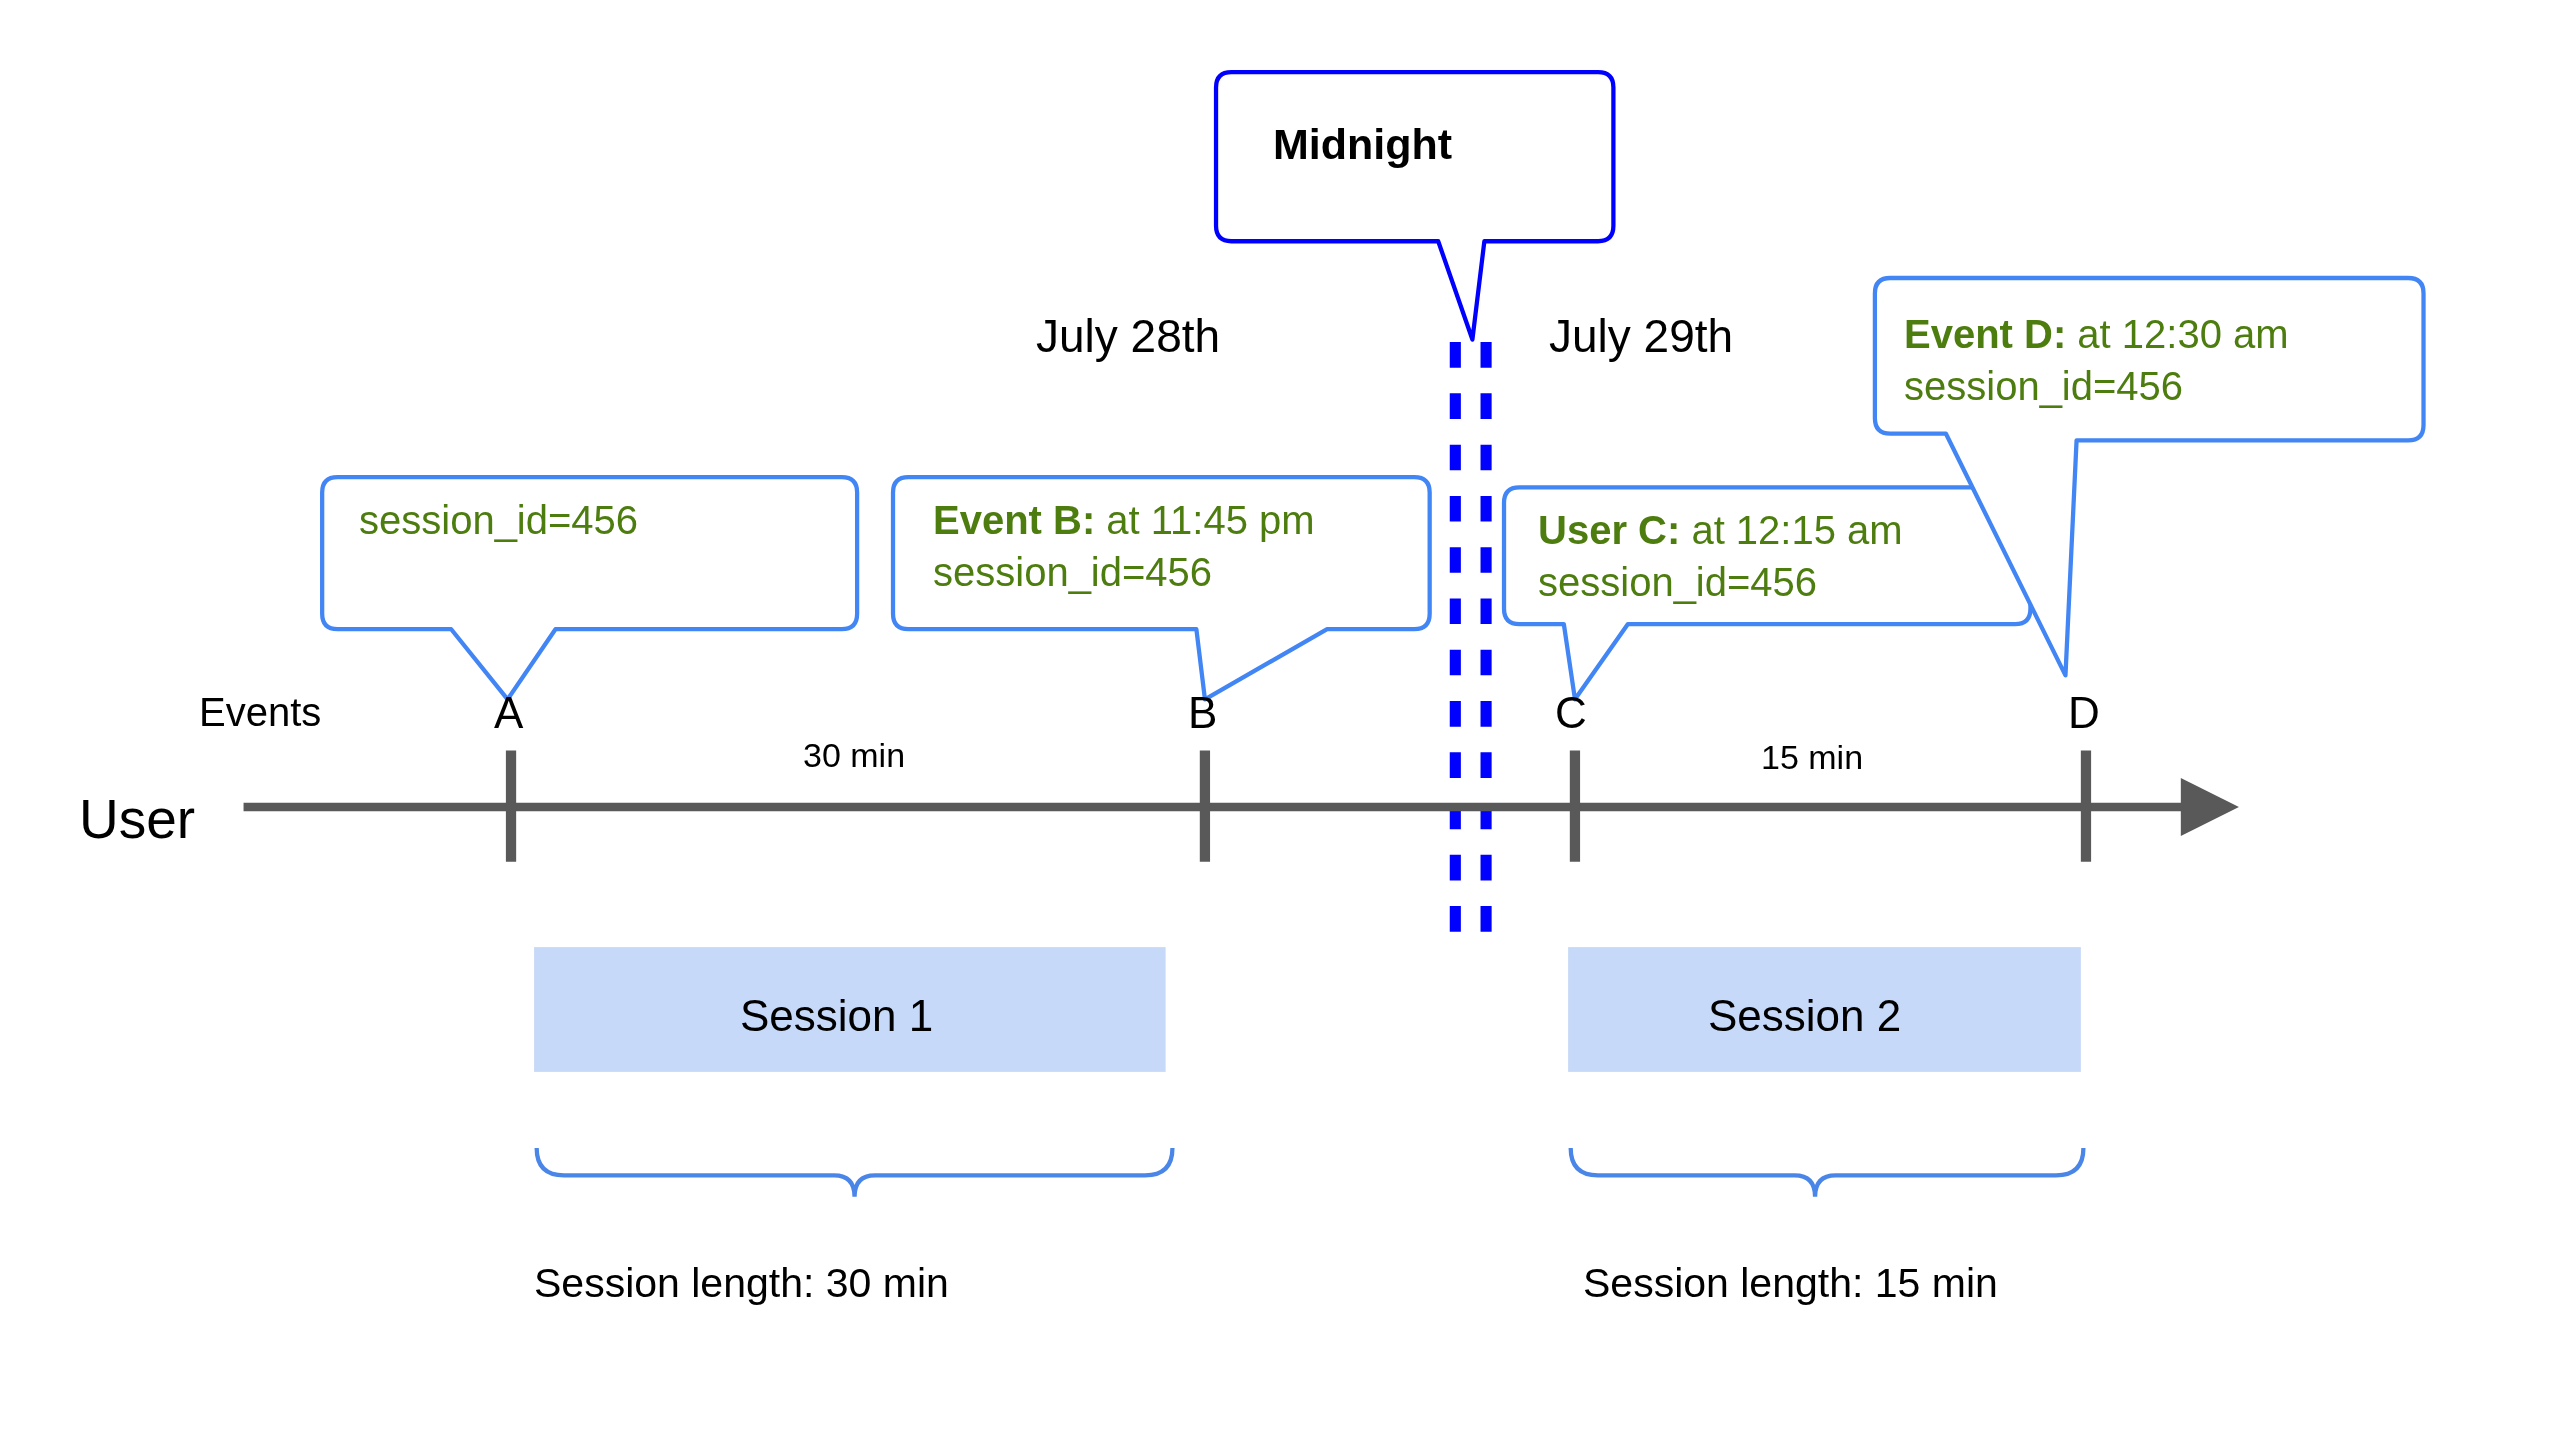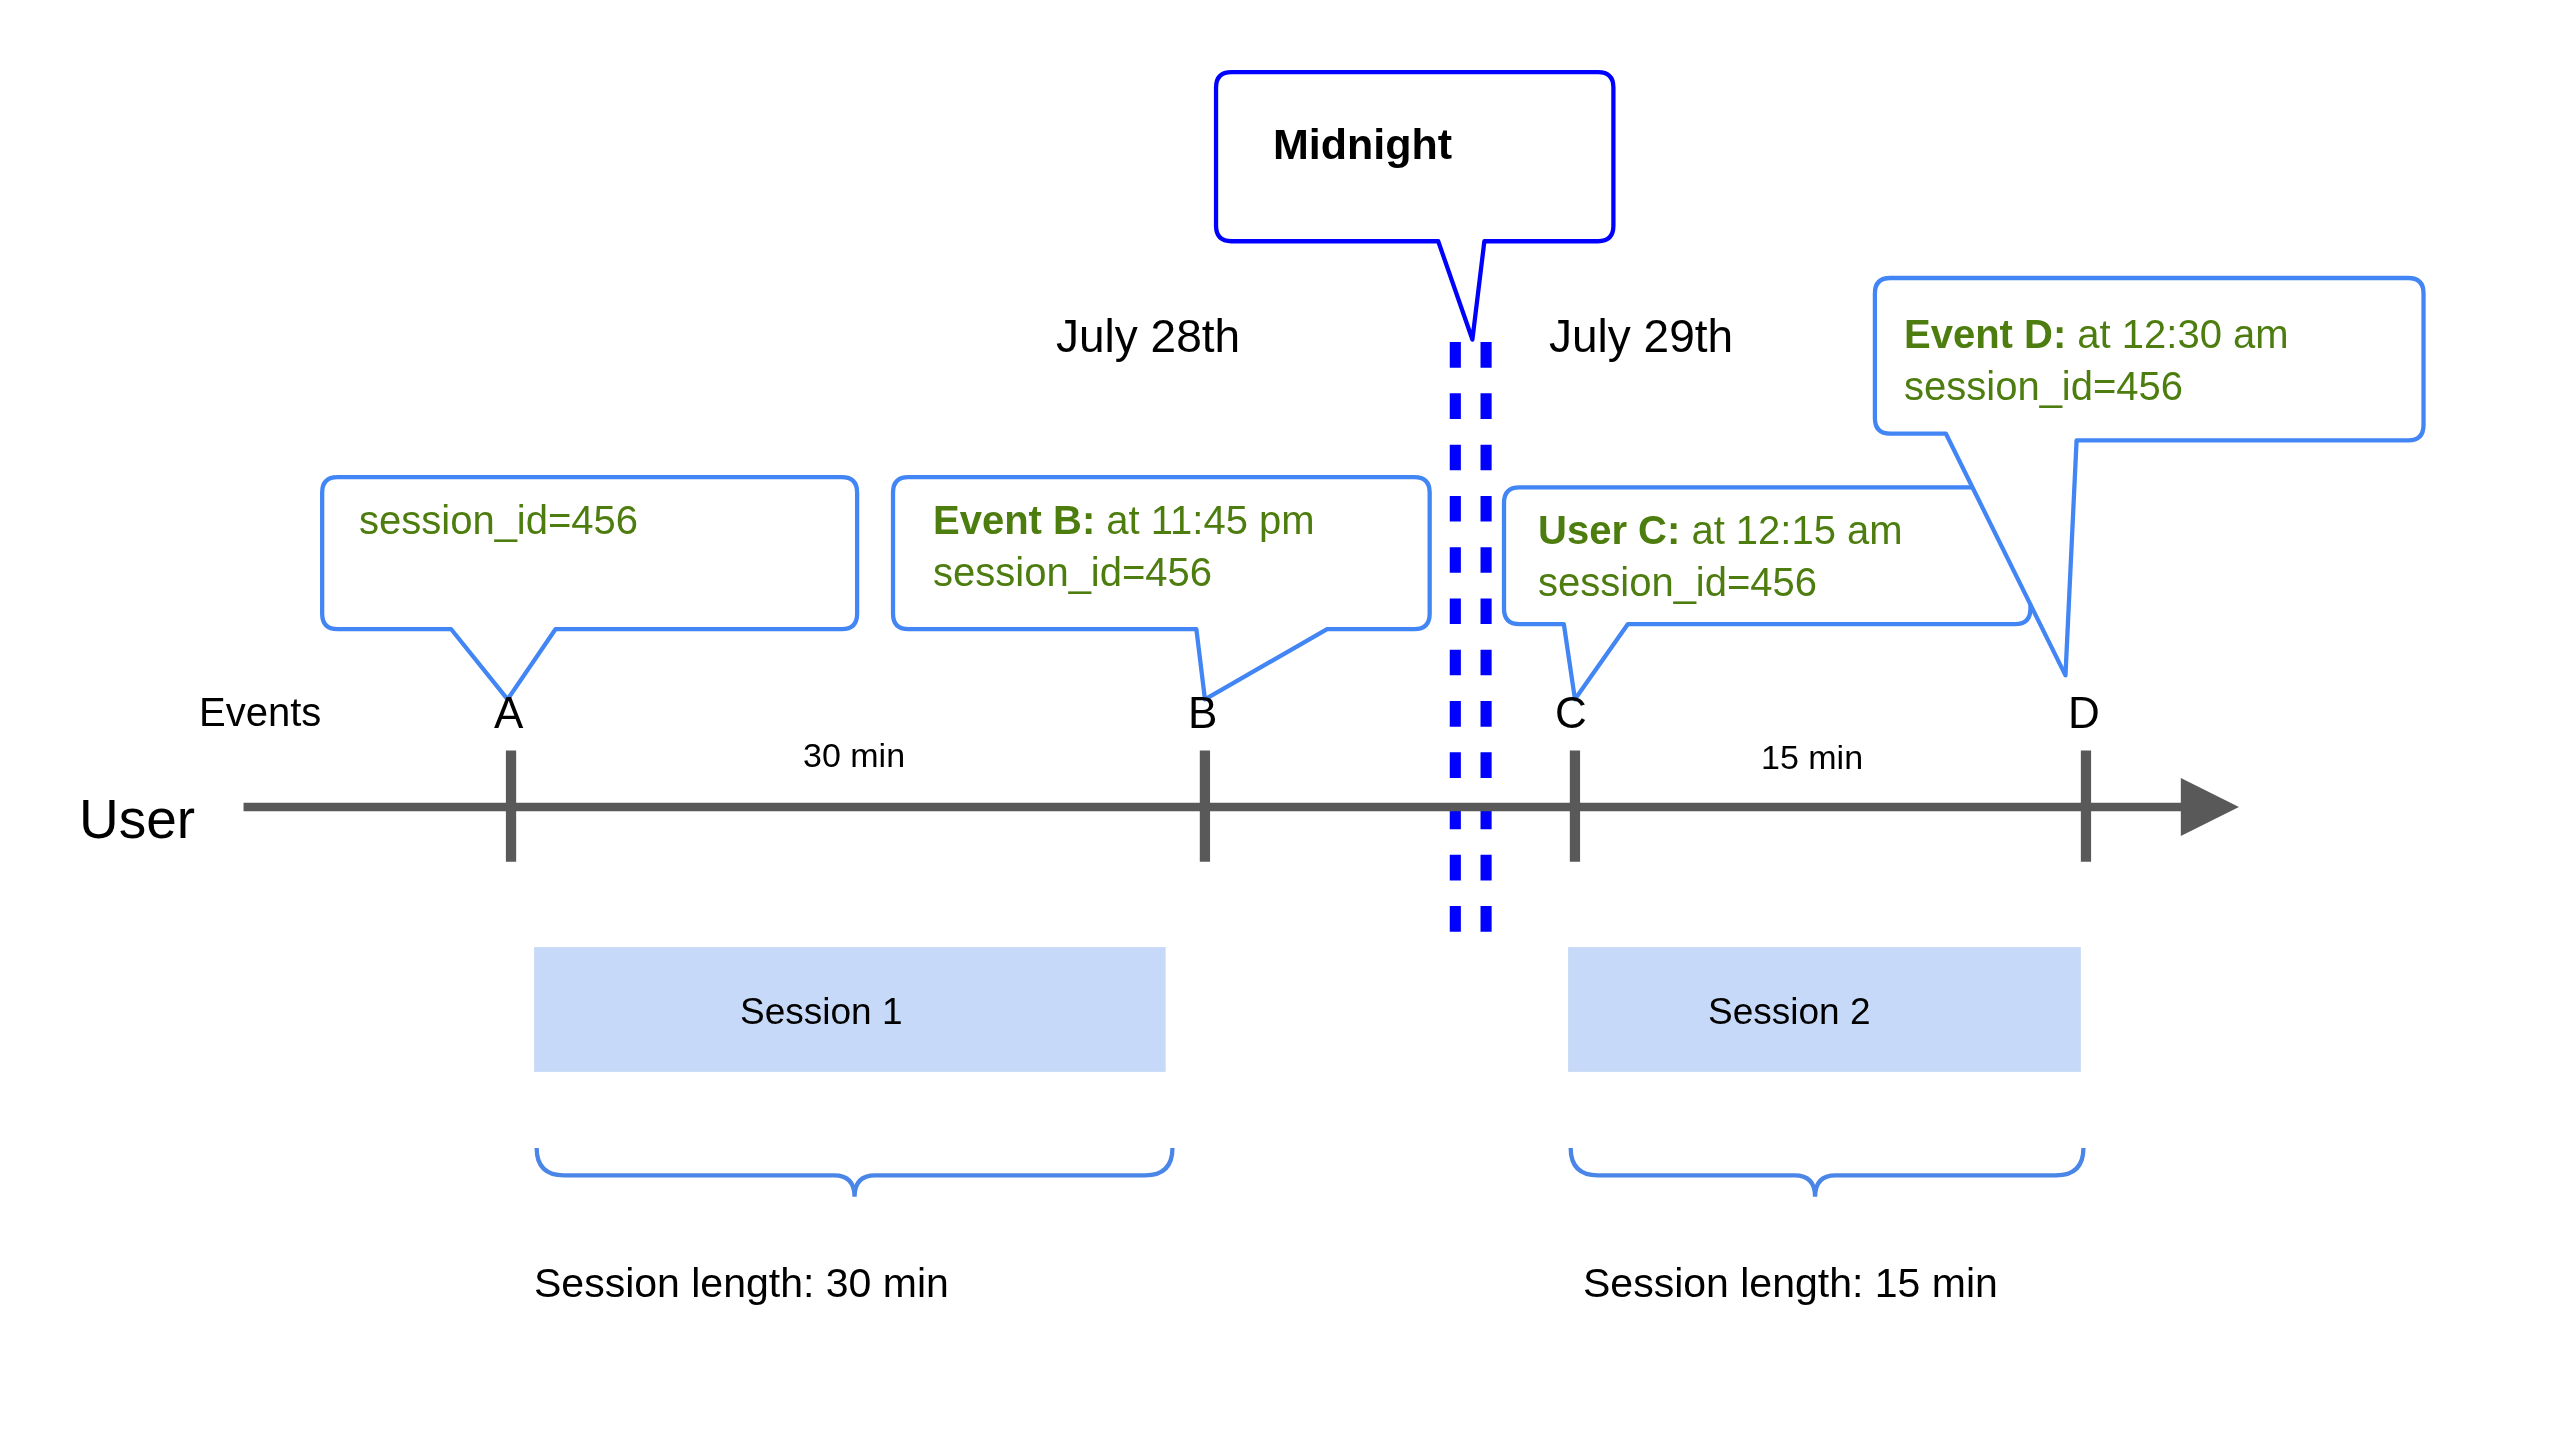--- a/index.html
+++ b/index.html
@@ -37,37 +37,37 @@
   }
   .callout-text b { font-weight: bold; }
   .callout-text .ln { display: block; }
 
   #midnight-label {
     left: 1273px;
     top: 118px;
     font-size: 43px;
     font-weight: bold;
   }
-  #date-left  { left: 1036px; top: 308px; font-size: 46px; margin-left: 20px; }
+  #date-left  { left: 1036px; top: 308px; font-size: 46px; }
   #date-right { left: 1549px; top: 308px; font-size: 46px; }
 
   #events-label { left: 199px; top: 688px; font-size: 40px; text-align: right; }
   #user-label   { left: 79px;  top: 786px; font-size: 55px; }
 
   .tick-label { font-size: 44px; }
   #tick-label-a { left: 494px;  top: 686px; }
   #tick-label-b { left: 1188px; top: 686px; }
   #tick-label-c { left: 1555px; top: 686px; }
   #tick-label-d { left: 2068px; top: 686px; }
 
   .gap-label { font-size: 34px; }
   #gap-label-1 { left: 803px;  top: 735px; }
   #gap-label-2 { left: 1761px; top: 737px; }
 
-  .session-label { font-size: 37px; text-align: right; }
+  .session-label { font-size: 44px; text-align: right; }
   #session-label-1 { left: 740px;  top: 989px; }
   #session-label-2 { left: 1708px; top: 989px; }
 
   .length-label { font-size: 41px; }
   #length-label-1 { left: 534px;  top: 1258px; }
   #length-label-2 { left: 1583px; top: 1258px; }
 
   
   #callout-a-text { position:absolute; left: 359px;  top: 494px; }
   #callout-b-text { position:absolute; left: 933px; top: 494px; }

